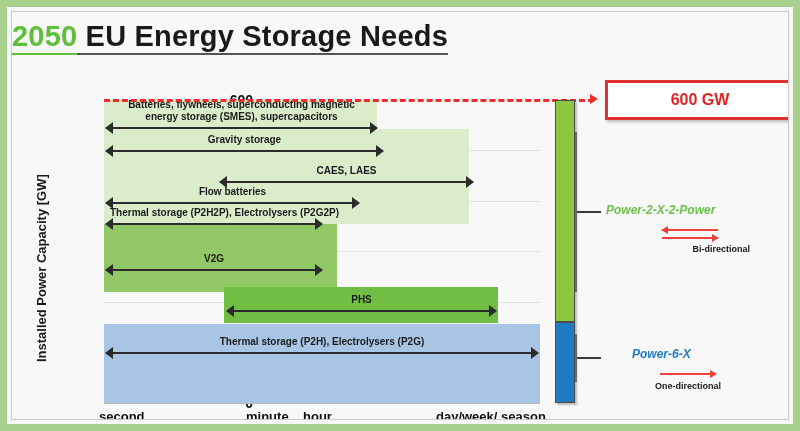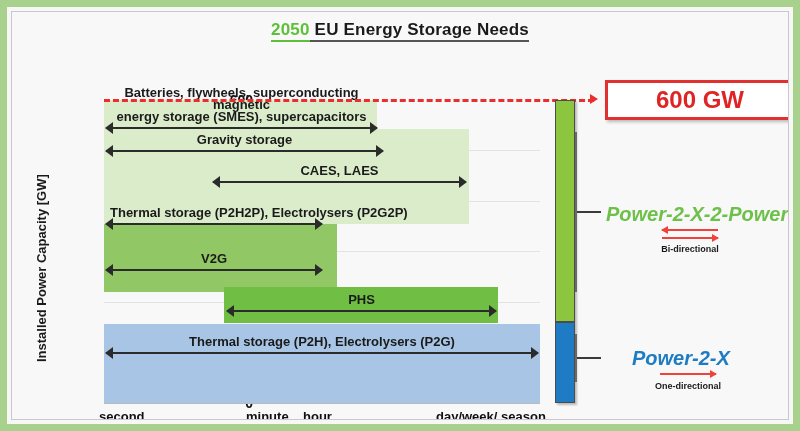--- a/index.html
+++ b/index.html
@@ -12,22 +12,22 @@
     position:relative;width:800px;height:431px;box-sizing:border-box;
     border:7px solid #a9d18e;background:#f7f7f7;
   }
   #inner{
     position:absolute;inset:4px;border:1px solid #c9c9c9;background:#f8f8f8;
     box-sizing:border-box;overflow:hidden;
   }
 
   
   #title{
-    position:absolute;left:0;top:8px;width:100%;text-align:center;
-    font-size:17px;font-weight:bold;letter-spacing:.2px;color:#1a1a1a;
+    position:absolute;left:0;top:8px;width:100%;text-align:left;
+    font-size:29px;font-weight:bold;letter-spacing:.2px;color:#1a1a1a;
     white-space:nowrap;
   }
   #title .year{color:#5ec03a;}
   #title .u{border-bottom:2px solid #555;padding-bottom:1px;}
   #title .year.u{border-bottom:2px solid #5ec03a;}
 
   
   .plot{position:absolute;left:92px;top:88px;width:436px;height:303px;}
   .gridline{position:absolute;left:0;width:436px;height:1px;background:#e3e3e3;}
   .ylabel-text{
@@ -54,21 +54,21 @@
 
   
   .arow{position:absolute;height:12px;}
   .aline{position:absolute;left:0;top:5px;height:2px;width:100%;background:#2b2b2b;}
   .ahead{position:absolute;top:0;width:0;height:0;
          border-top:6px solid transparent;border-bottom:6px solid transparent;}
   .ahead.left{left:-1px;border-right:8px solid #2b2b2b;}
   .ahead.right{right:-1px;border-left:8px solid #2b2b2b;}
   .alabel{
     position:absolute;left:0;width:100%;bottom:11px;text-align:center;
-    font-size:13px;font-weight:bold;color:#1a1a1a;line-height:12px;
+    font-size:10px;font-weight:bold;color:#1a1a1a;line-height:12px;
     white-space:nowrap;
   }
   .alabel.two{bottom:11px;white-space:normal;}
   .alabel.lleft{text-align:center;padding-left:4px;}
 
   
   #dash{
     position:absolute;left:92px;top:87px;width:490px;height:0;
     border-top:3px dashed #ec2d2d;
   }
@@ -76,44 +76,44 @@
     position:absolute;left:578px;top:82px;width:0;height:0;
     border-top:5px solid transparent;border-bottom:5px solid transparent;
     border-left:8px solid #ec2d2d;
   }
   #gw-box{
     position:absolute;left:593px;top:68px;width:190px;height:40px;
     background:#ffffff;border:3px solid #e03030;box-sizing:border-box;
     display:flex;align-items:center;justify-content:center;
     box-shadow:2px 2px 3px rgba(0,0,0,.25);
   }
-  #gw-box span{font-size:24px;font-weight:bold;color:#e02424;}
+  #gw-box span{font-size:16px;font-weight:bold;color:#e02424;}
 
   
   #sbar{position:absolute;left:543px;top:88px;width:20px;height:303px;}
   #sbar .seg{position:absolute;left:0;width:20px;box-sizing:border-box;
              border:1px solid #4c4c4c;box-shadow:2px 2px 2px rgba(0,0,0,.25);}
   #sbar .seg.green{background:#8cc63f;}
   #sbar .seg.blue{background:#1e7bc4;}
 
   
   .leader{position:absolute;background:#3a3a3a;}
 
   
   .legend-title{
-    position:absolute;font-size:20px;font-weight:bold;font-style:italic;
+    position:absolute;font-size:12px;font-weight:bold;font-style:italic;
     white-space:nowrap;
   }
   .legend-title.p2x2p{color:#6dc04a;left:594px;top:191px;}
   .legend-title.p2x{color:#1d7cc2;left:620px;top:335px;}
   .legend-sub{
     position:absolute;font-size:9px;font-weight:bold;color:#1a1a1a;
     white-space:nowrap;text-align:center;
   }
-  .legend-sub.bi{left:620px;top:230px;width:120px;}
+  .legend-sub.bi{left:620px;top:230px;width:120px;text-align:right;}
   .legend-sub.one{left:620px;top:366px;width:110px;}
 
   .rarrow{position:absolute;height:8px;}
   .rarrow .ln{position:absolute;left:0;top:3px;height:2px;width:100%;background:#f0423a;}
   .rarrow .hd{position:absolute;top:0;width:0;height:0;
               border-top:4px solid transparent;border-bottom:4px solid transparent;}
   .rarrow .hd.r{right:-1px;border-left:7px solid #f0423a;}
   .rarrow .hd.l{left:-1px;border-right:7px solid #f0423a;}
 </style>
 </head>
@@ -165,27 +165,33 @@
         <div class="ahead right"></div>
       </div>
 
       <div class="arow" style="left:2px;top:45px;width:277px;">
         <div class="alabel">Gravity storage</div>
         <div class="aline"></div>
         <div class="ahead left"></div>
         <div class="ahead right"></div>
       </div>
 
-      <div class="arow" style="left:109px;top:76px;width:253px;">
+      <div class="arow" style="left:116px;top:76px;width:253px;">
         <div class="alabel">CAES, LAES</div>
         <div class="aline"></div>
         <div class="ahead left"></div>
         <div class="ahead right"></div>
       </div>
 
+      <div class="arow" style="left:2px;top:97px;width:253px;">
+        <div class="alabel">Flow batteries</div>
+        <div class="aline"></div>
+        <div class="ahead left"></div>
+        <div class="ahead right"></div>
+      </div>
 
       <div class="arow" style="left:2px;top:118px;width:216px;">
         <div class="alabel lleft">Thermal storage (P2H2P), Electrolysers (P2G2P)</div>
         <div class="aline"></div>
         <div class="ahead left"></div>
         <div class="ahead right"></div>
       </div>
 
       <div class="arow" style="left:2px;top:164px;width:216px;">
         <div class="alabel">V2G</div>
@@ -235,21 +241,21 @@
     <div class="rarrow" style="left:650px;top:214px;width:56px;">
       <div class="ln"></div>
       <div class="hd l"></div>
     </div>
     <div class="rarrow" style="left:650px;top:222px;width:56px;">
       <div class="ln"></div>
       <div class="hd r"></div>
     </div>
     <div class="legend-sub bi" style="left:618px;top:232px;width:120px;">Bi-directional</div>
 
-    <div class="legend-title p2x">Power-2-X</div>
+    <div class="legend-title p2x">Power-6-X</div>
     <div class="rarrow" style="left:648px;top:358px;width:56px;">
       <div class="ln"></div>
       <div class="hd r"></div>
     </div>
     <div class="legend-sub one" style="left:620px;top:369px;width:112px;">One-directional</div>
 
   </div>
 </div>
 
 </body></html>

